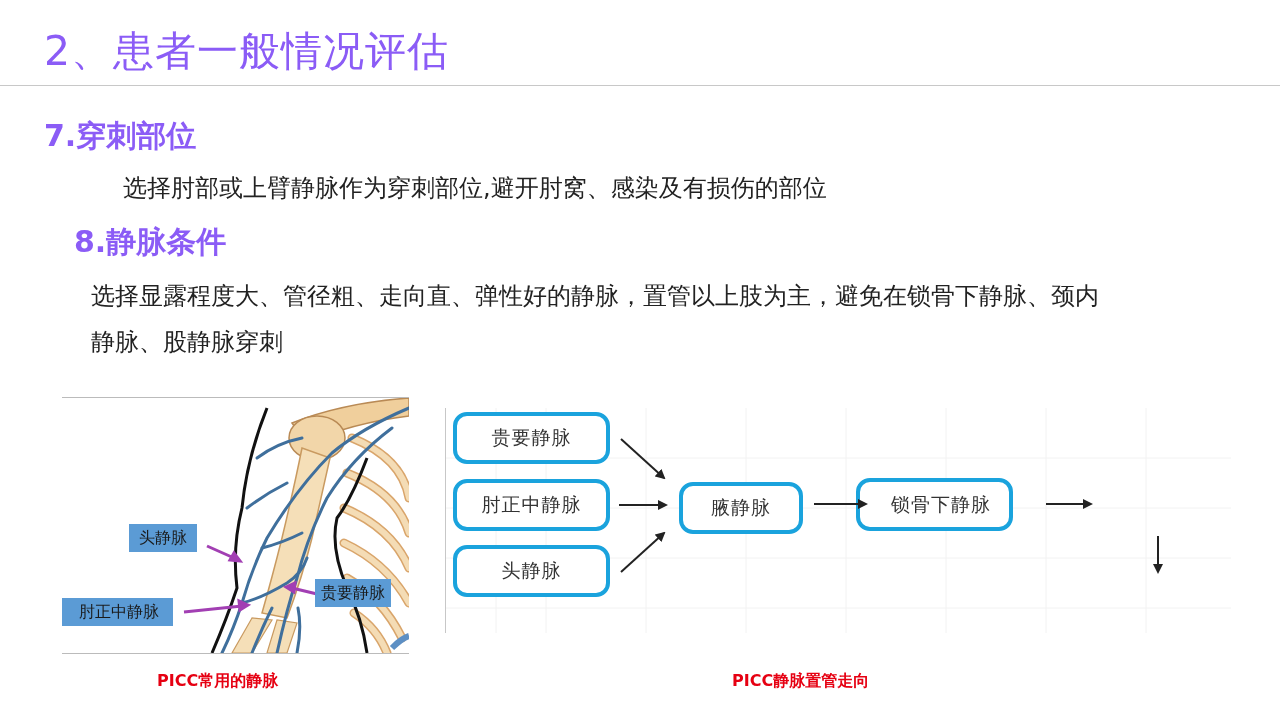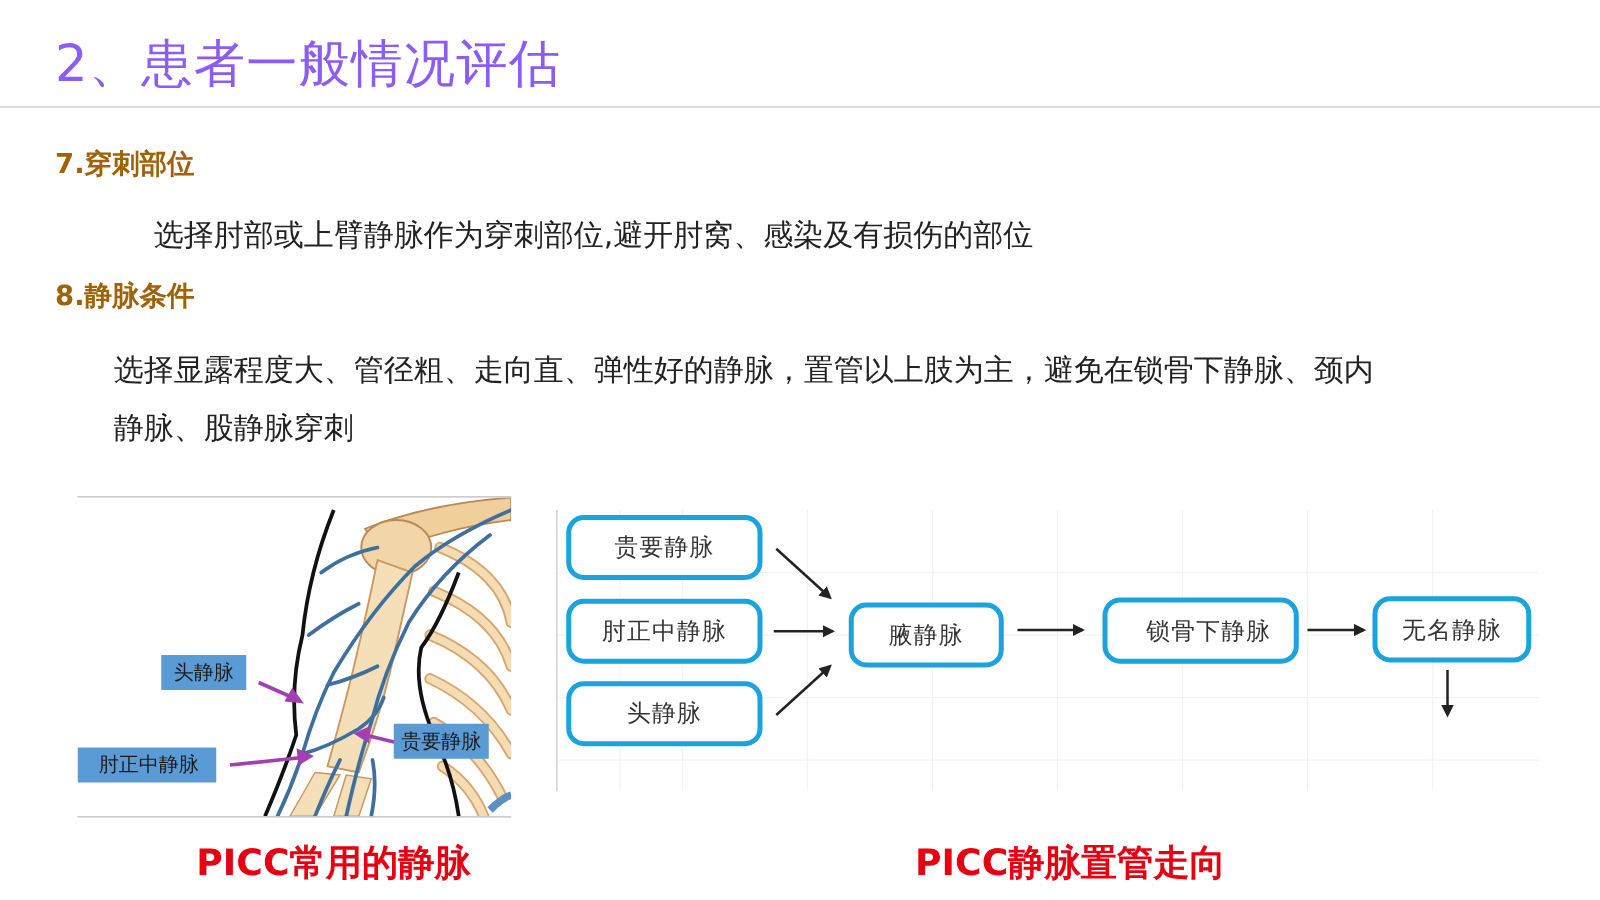--- a/index.html
+++ b/index.html
@@ -12,21 +12,21 @@
   .title {
     position: absolute; left: 44px; top: 24px;
     font-size: 41px; color: #8b5cf6; letter-spacing: 1px;
   }
   .title-rule {
     position: absolute; left: 0; top: 85px; width: 1280px; height: 1px;
     background: #c8c8c8;
   }
   .heading {
     position: absolute; left: 44px;
-    font-size: 22px; font-weight: bold; color: #a16207; text-align: right;
+    font-size: 30px; font-weight: bold; color: #8b5cf6; text-align: right;
   }
   .body-text {
     position: absolute; left: 91px;
     font-size: 24px; color: #222; line-height: 48px;
   }
   
   .illus {
     position: absolute; left: 62px; top: 397px; width: 347px; height: 255px;
     background: #fff; overflow: hidden;
     border-top: 1px solid #bbb; border-bottom: 1px solid #bbb;
@@ -46,33 +46,33 @@
   .flow svg.grid { position: absolute; left: 0; top: 0; }
   .node {
     position: absolute; box-sizing: border-box;
     border: 4px solid #1aa3dd; border-radius: 14px; background: #fff;
     display: flex; align-items: center; justify-content: center;
     font-size: 19px; color: #333; letter-spacing: 1px;
   }
   .flow svg.arrows { position: absolute; left: 0; top: 0; pointer-events: none; }
   .caption {
     position: absolute; top: 671px;
-    font-size: 29px; font-weight: bold; color: #e60012;
+    font-size: 16px; font-weight: bold; color: #e60012;
   }
 </style>
 </head>
 <body>
 
 <div class="title">2、患者一般情况评估</div>
 <div class="title-rule"></div>
 
 <div class="heading" style="top:116px;">7.穿刺部位</div>
 <div class="body-text" style="top:164px;margin-left:32px;">选择肘部或上臂静脉作为穿刺部位,避开肘窝、感染及有损伤的部位</div>
 
-<div class="heading" style="top:222px;">8.静脉条件</div>
+<div class="heading" style="top:222px;margin-left:30px;">8.静脉条件</div>
 <div class="body-text" style="top:272px;">选择显露程度大、管径粗、走向直、弹性好的静脉，置管以上肢为主，避免在锁骨下静脉、颈内</div>
 <div class="body-text" style="top:318px;text-align:center;">静脉、股静脉穿刺</div>
 
 <div class="illus">
   <svg width="347" height="255" viewBox="0 0 347 255">
 
     <g fill="none" stroke="#d9a56b" stroke-width="9" stroke-linecap="round">
       <path d="M290 40 Q340 60 347 100"></path>
       <path d="M285 75 Q335 95 347 135"></path>
       <path d="M282 110 Q330 130 347 170"></path>
@@ -141,22 +141,21 @@
       <line x1="0" y1="50" x2="785" y2="50"></line>
         <line x1="0" y1="100" x2="785" y2="100"></line>
       <line x1="0" y1="150" x2="785" y2="150"></line>
         <line x1="0" y1="200" x2="785" y2="200"></line>
     </g>
   </svg>
   <div class="node" style="left:7px; top:4px; width:157px; height:52px;">贵要静脉</div>
   <div class="node" style="left:7px; top:71px; width:157px; height:52px;">肘正中静脉</div>
   <div class="node" style="left:7px; top:137px; width:157px; height:52px;">头静脉</div>
   <div class="node" style="left:233px; top:74px; width:124px; height:52px;">腋静脉</div>
-  <div class="node" style="left:436px; top:70px; width:157px; height:53px;padding-left:13px;">锁骨下静脉</div>
-  <div class="node" style="left:652px; top:69px; width:127px; height:53px;">无名静脉</div>
+  <div class="node" style="left:410px; top:70px; width:157px; height:53px;padding-left:13px;">锁骨下静脉</div>
   <svg class="arrows" width="785" height="225">
     <defs>
       <marker id="ah" markerWidth="10" markerHeight="10" refX="8" refY="5" orient="auto" markerUnits="userSpaceOnUse">
         <path d="M0,0 L10,5 L0,10 Z" fill="#222"></path>
       </marker>
     </defs>
     <g stroke="#222" stroke-width="2" fill="none">
       <line x1="175" y1="31" x2="218" y2="70" marker-end="url(#ah)"></line>
       <line x1="173" y1="97" x2="220" y2="97" marker-end="url(#ah)"></line>
       <line x1="175" y1="164" x2="218" y2="125" marker-end="url(#ah)"></line>

